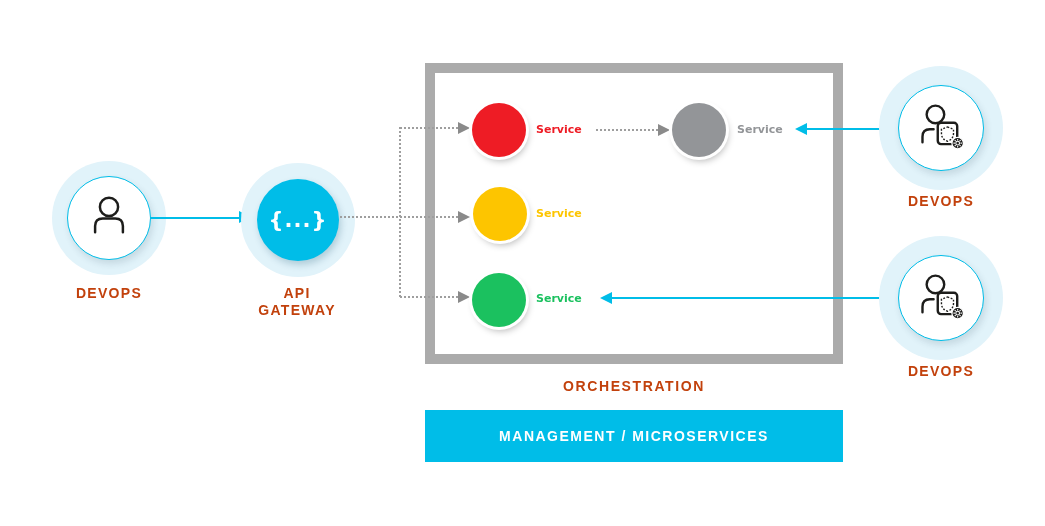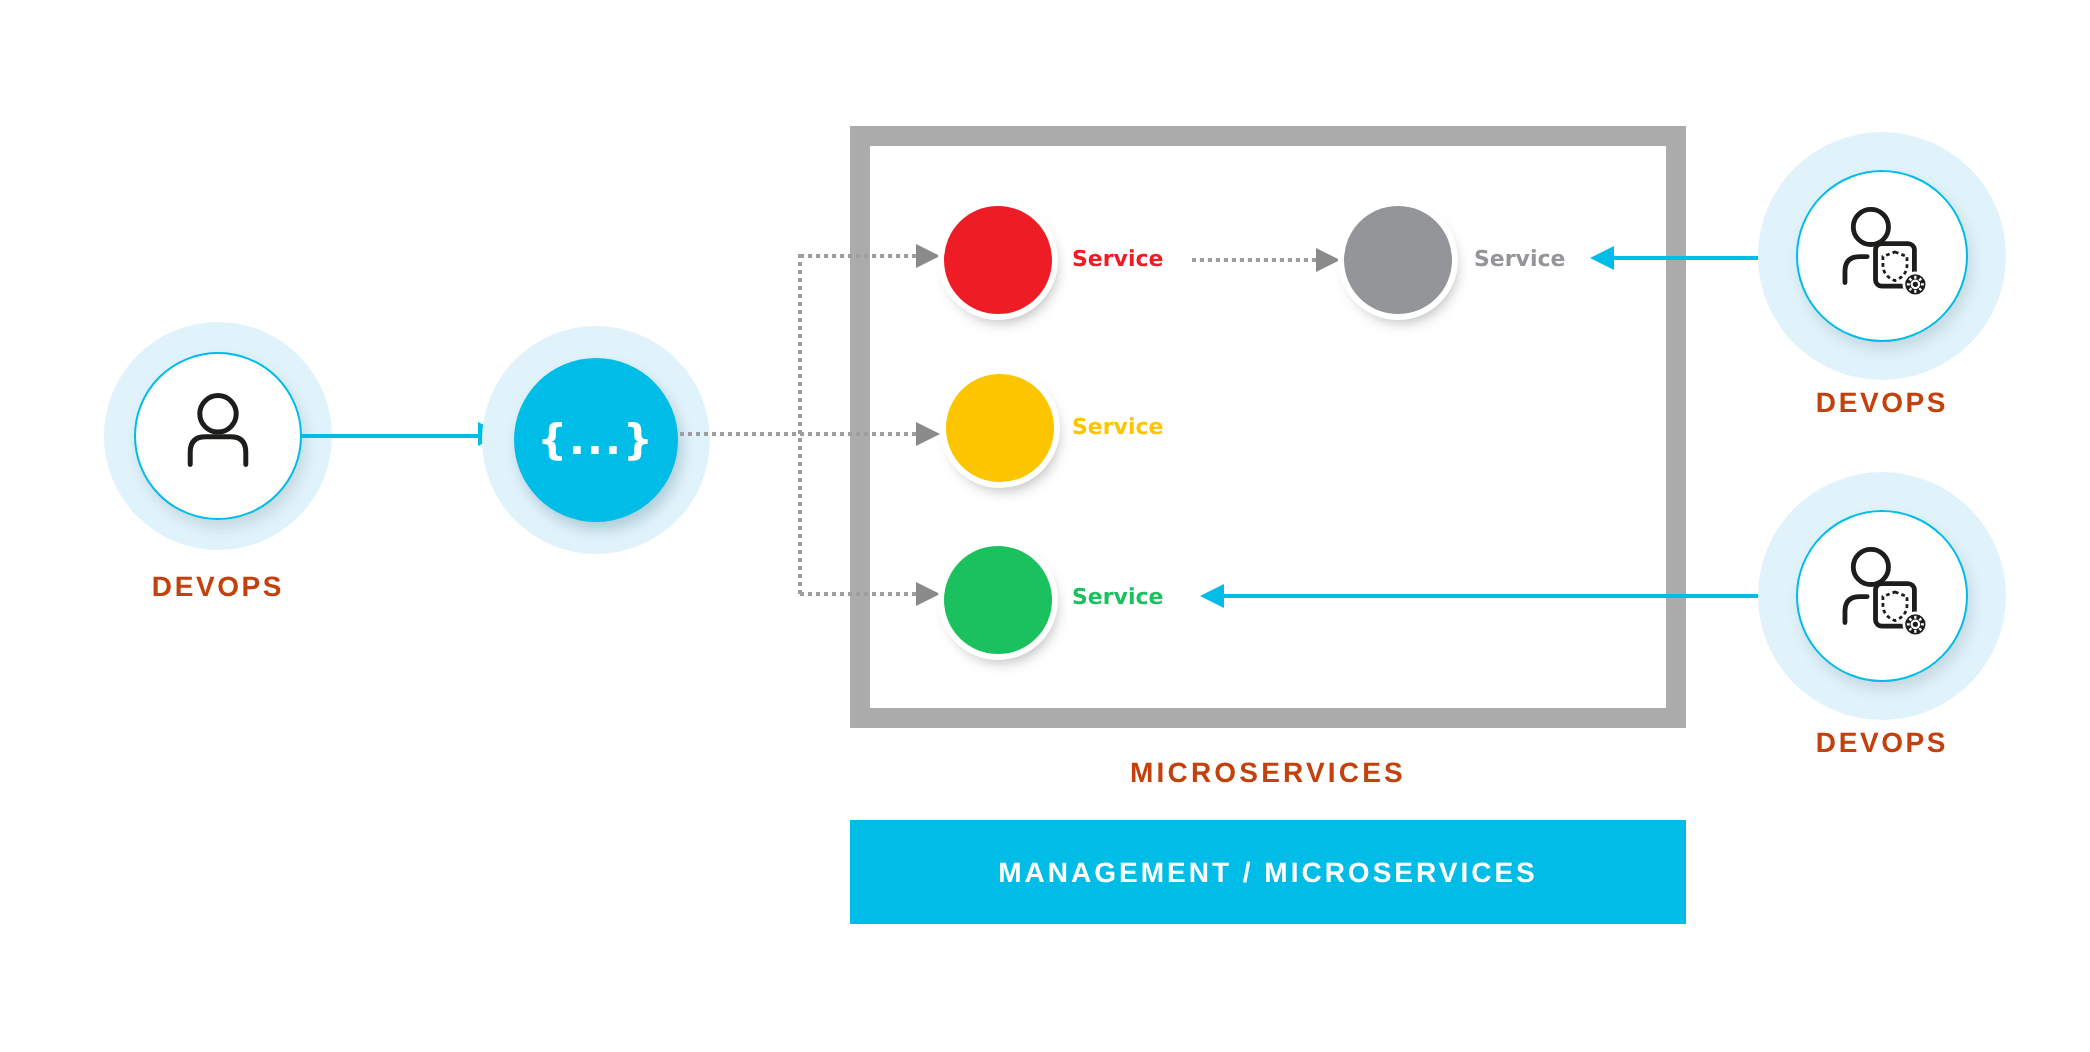--- a/index.html
+++ b/index.html
@@ -68,23 +68,27 @@
   </div>
   <div class="big-label" style="left:47px;top:285px;width:124px;">DEVOPS</div>
 
   <div class="solid-line" style="left:150px;top:217px;width:89px;"></div>
   <div class="arr-right cyan" style="left:239px;top:211px;"></div>
 
   <div class="halo" style="left:241px;top:163px;width:114px;height:114px;"></div>
   <div class="node-cyan" style="left:257px;top:179px;width:82px;height:82px;">
     <span>{...}</span>
   </div>
+  <div class="big-label" style="left:227px;top:285px;width:140px;">
+    <div>API</div>
+    <div>GATEWAY</div>
+  </div>
 
   <div class="ms-box"></div>
-  <div class="big-label" style="left:524px;top:378px;width:220px;letter-spacing:1.6px;">MICROSERVICES</div>
+  <div class="big-label" style="left:524px;top:378px;width:220px;letter-spacing:1.6px;">ORCHESTRATION</div>
 
   <div class="dot-line-h" style="left:340px;top:216px;width:118px;"></div>
   <div class="dot-line-v" style="left:399px;top:127px;height:170px;"></div>
   <div class="dot-line-h" style="left:400px;top:127px;width:58px;"></div>
   <div class="dot-line-h" style="left:400px;top:296px;width:58px;"></div>
   <div class="arr-right" style="left:458px;top:122px;"></div>
   <div class="arr-right" style="left:458px;top:211px;"></div>
   <div class="arr-right" style="left:458px;top:291px;"></div>
 
   <div class="dot-line-h" style="left:596px;top:129px;width:62px;"></div>

